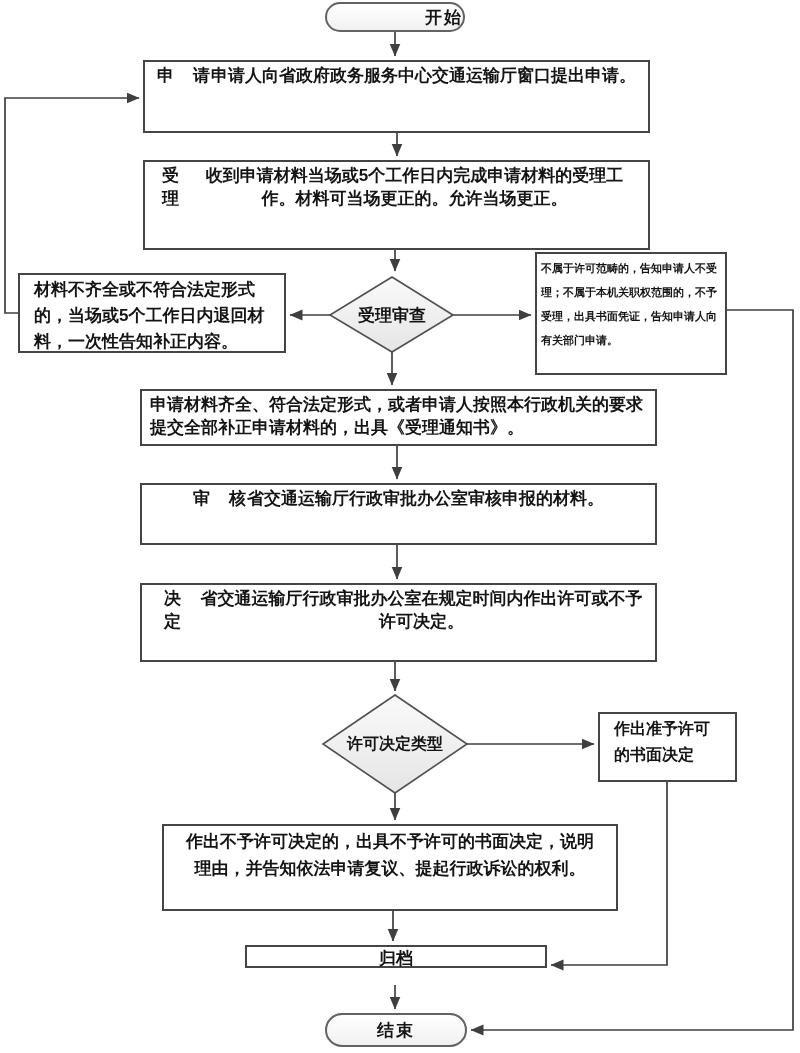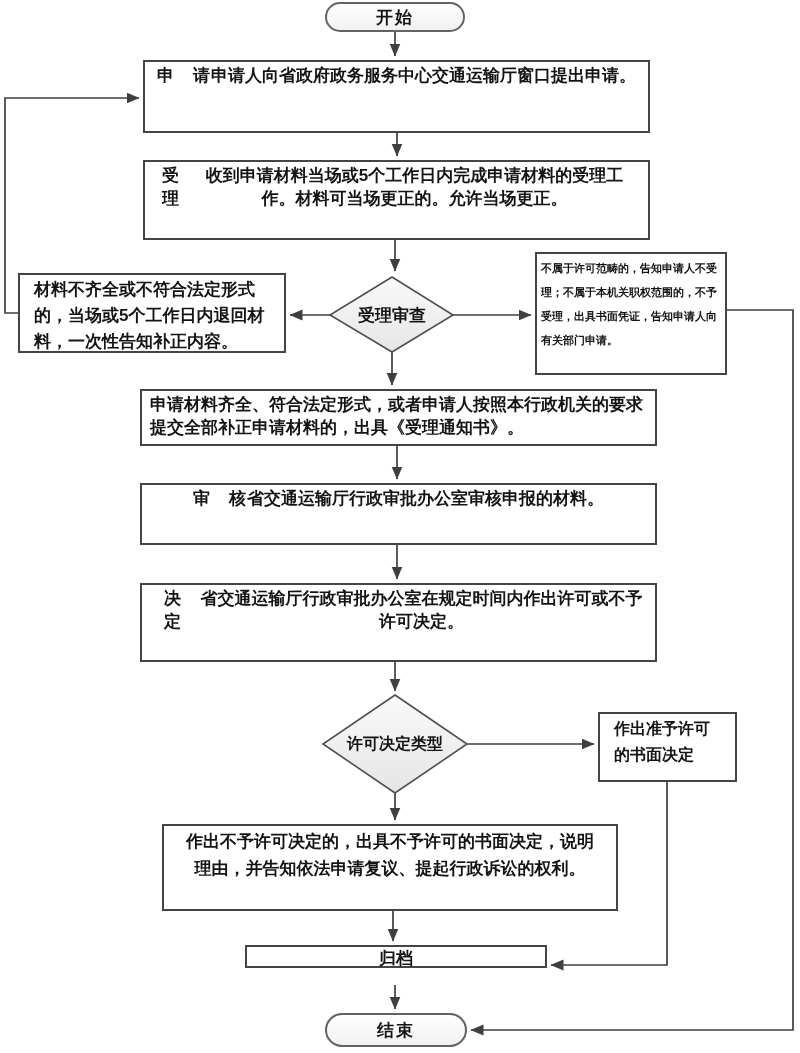--- a/index.html
+++ b/index.html
@@ -22,23 +22,23 @@
     background:linear-gradient(#ffffff,#f1f1f1);
     border:2px solid #636363;border-radius:17px;
     display:flex;align-items:center;justify-content:center;
     font-size:17px;letter-spacing:2px;
   }
   .diamond-label{
     position:absolute;z-index:3;transform:translate(-50%,-50%);
     white-space:nowrap;text-align:right;
   }
   
-  #n-start   {left:325px;top:2px;   width:140px;height:30px;}
+  #n-start   {left:325px;top:2px;   width:140px;height:30px;justify-content:flex-end;}
   #n-apply   {left:143px;top:60px;  width:507px;height:73px; padding:2px 8px;}
-  #n-accept  {left:143px;top:160px; width:507px;height:80px; padding:2px 8px;}
+  #n-accept  {left:143px;top:160px; width:507px;height:90px; padding:2px 8px;}
   #lbl-review{left:392px;top:315px; font-size:17px;}
   #n-incomplete{left:18px;top:273px;width:268px;height:80px; padding:2px 14px;line-height:26px;}
   #n-notinscope{left:535px;top:252px;width:192px;height:123px;padding:2px 4px;font-size:11px;line-height:24px;}
   #n-notice  {left:140px;top:389px; width:517px;height:57px; padding:2px 8px;}
   #n-audit   {left:140px;top:483px; width:517px;height:62px; padding:2px 8px;}
   #n-decision{left:140px;top:583px; width:517px;height:79px; padding:2px 8px;}
   #lbl-type  {left:395px;top:744px; font-size:16px;}
   #n-approve {left:598px;top:712px; width:139px;height:70px; padding:2px 14px;font-size:16px;line-height:26px;}
   #n-deny    {left:162px;top:824px; width:456px;height:87px; padding:2px 18px;line-height:27px;}
   #n-archive {left:245px;top:945px; width:302px;height:23px;justify-content:center;}

